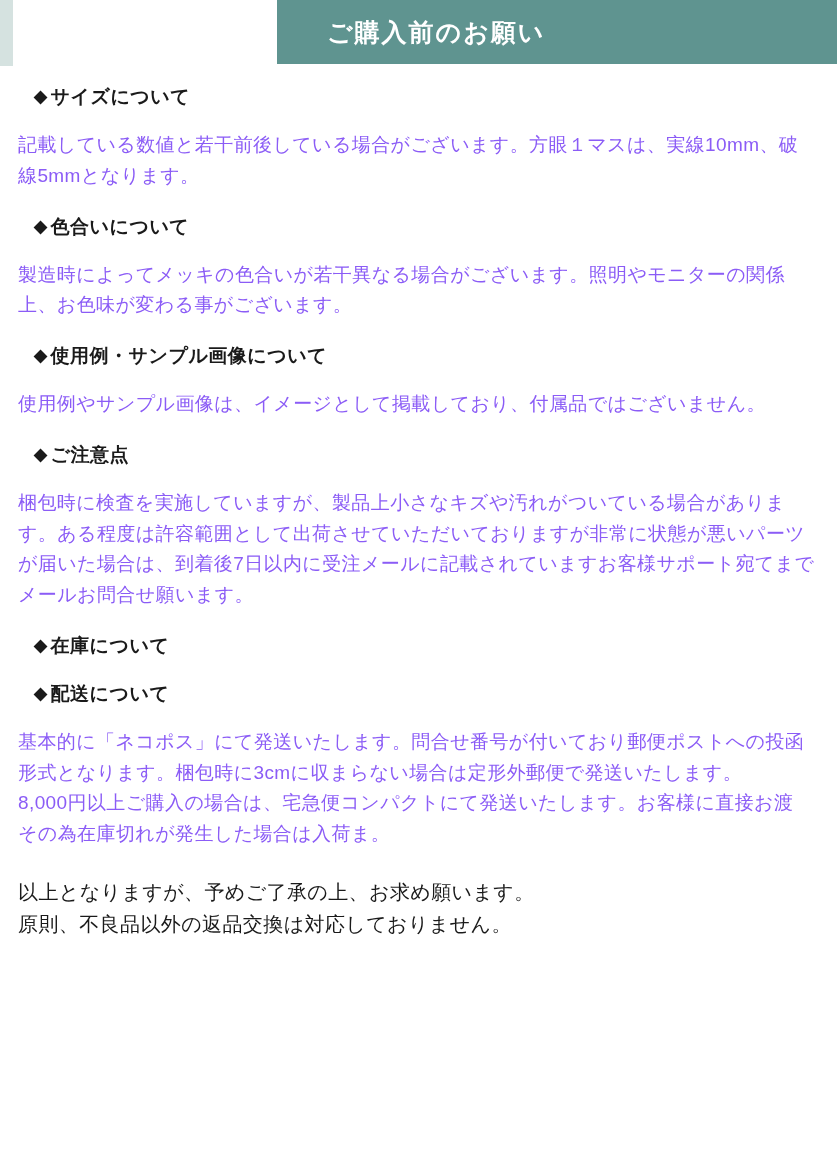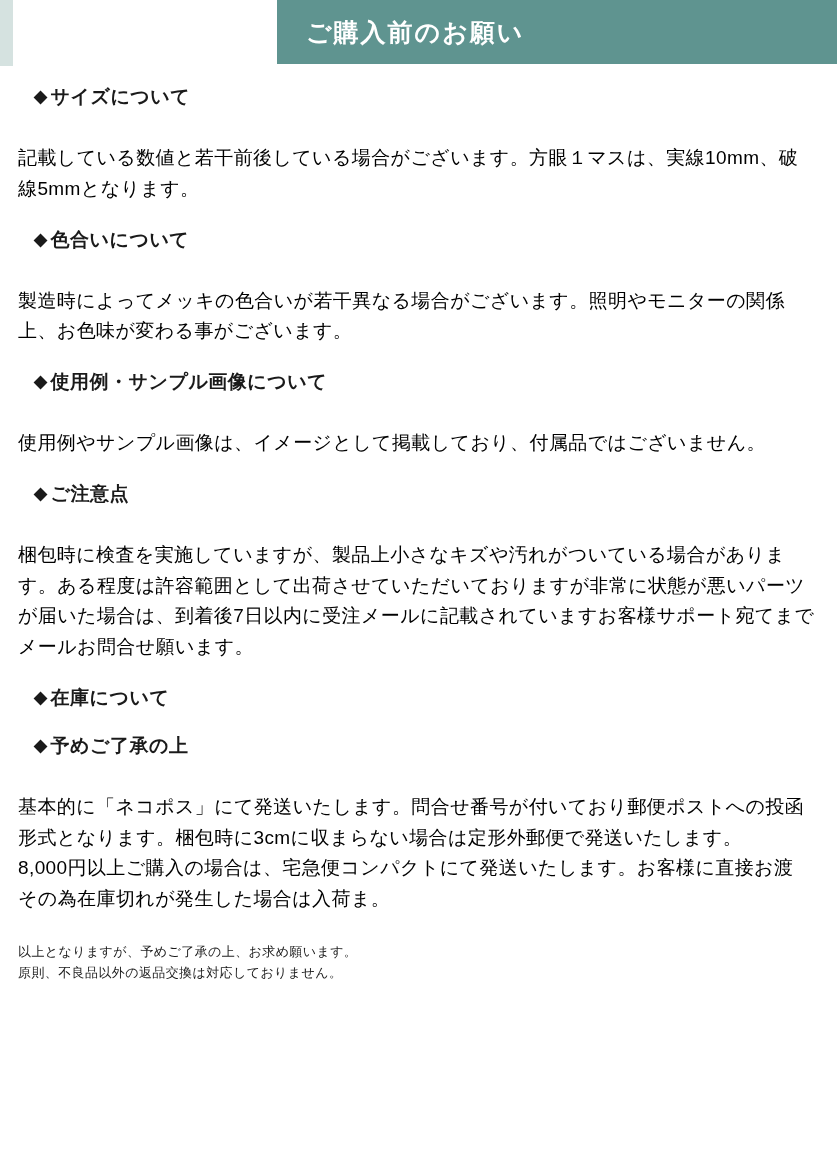--- a/index.html
+++ b/index.html
@@ -38,21 +38,21 @@
     background: #5f9490;
   }
   .header-title {
     position: absolute;
     left: 0;
     top: 0;
     width: 560px;
     height: 64px;
     line-height: 64px;
     text-align: left;
-    padding-left: 29px;
+    padding-left: 50px;
     box-sizing: border-box;
     color: #ffffff;
     font-size: 25px;
     font-weight: bold;
     letter-spacing: 2px;
   }
   .content {
     position: absolute;
     left: 0;
     top: 64px;
@@ -76,30 +76,30 @@
     display: inline-block;
     margin-right: 3px;
     font-size: 17px;
     position: relative;
     top: -1px;
   }
   .sec-body {
     font-size: 19px;
     line-height: 1.62;
     letter-spacing: 0.4px;
-    color: #000000;
-    margin-top: 33px;
+    color: #8b5cf6;
+    margin-top: 20px;
     margin-bottom: 0;
   }
   .sec-body p {
     margin: 0;
   }
   .sec-head.first { margin-top: 20px; }
   .closing {
-    font-size: 13px;
+    font-size: 20px;
     line-height: 1.62;
     letter-spacing: 0.4px;
     margin-top: 26px;
   }
   .closing p { margin: 0; }
 </style>
 </head>
 <body>
 
 <div class="page">
@@ -143,21 +143,21 @@
         <p>が届いた場合は、到着後7日以内に受注メールに記載されていますお客様サポート宛てまで</p>
         <p>メールお問合せ願います。</p>
       </div>
     </div>
 
     <div class="section">
       <div class="sec-head"><span class="diamond">◆</span><span>在庫について</span></div>
     </div>
 
     <div class="section">
-      <div class="sec-head"><span class="diamond">◆</span><span>予めご了承の上</span></div>
+      <div class="sec-head"><span class="diamond">◆</span><span>配送について</span></div>
       <div class="sec-body">
         <p>基本的に「ネコポス」にて発送いたします。問合せ番号が付いており郵便ポストへの投函</p>
         <p>形式となります。梱包時に3cmに収まらない場合は定形外郵便で発送いたします。</p>
         <p>8,000円以上ご購入の場合は、宅急便コンパクトにて発送いたします。お客様に直接お渡</p>
         <p>その為在庫切れが発生した場合は入荷ま。</p>
       </div>
     </div>
 
     <div class="closing">
       <p>以上となりますが、予めご了承の上、お求め願います。</p>

